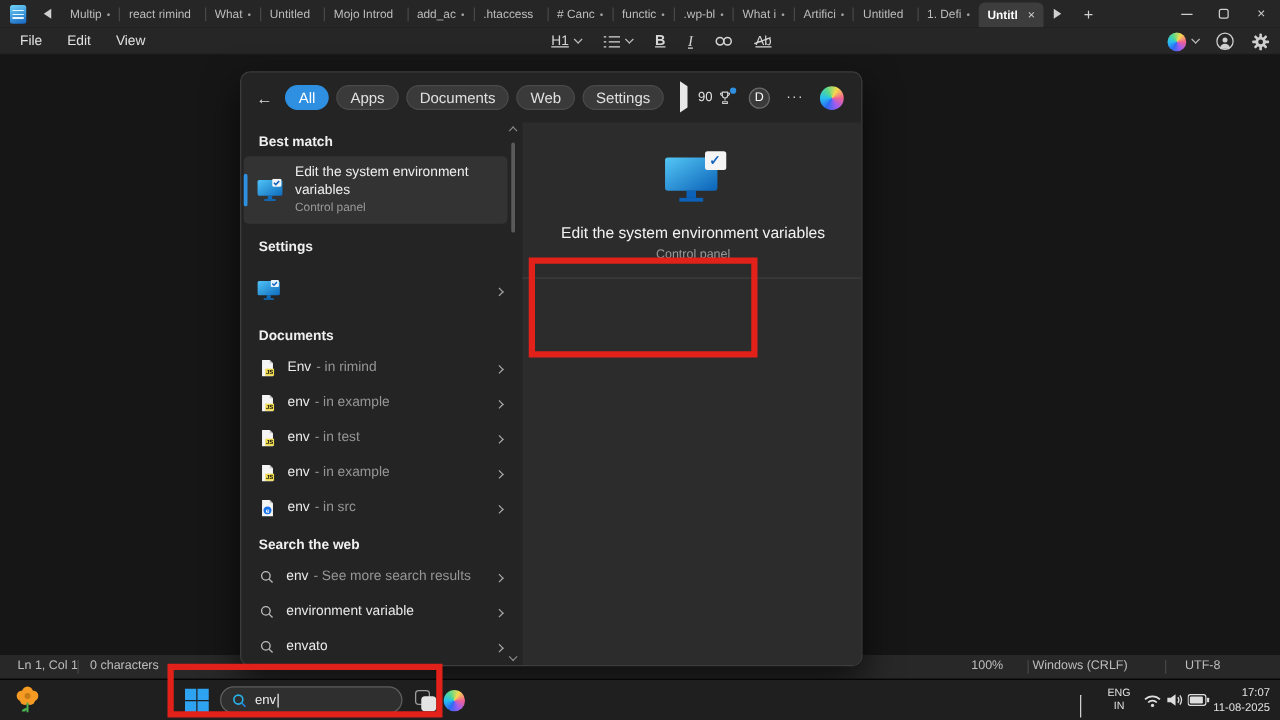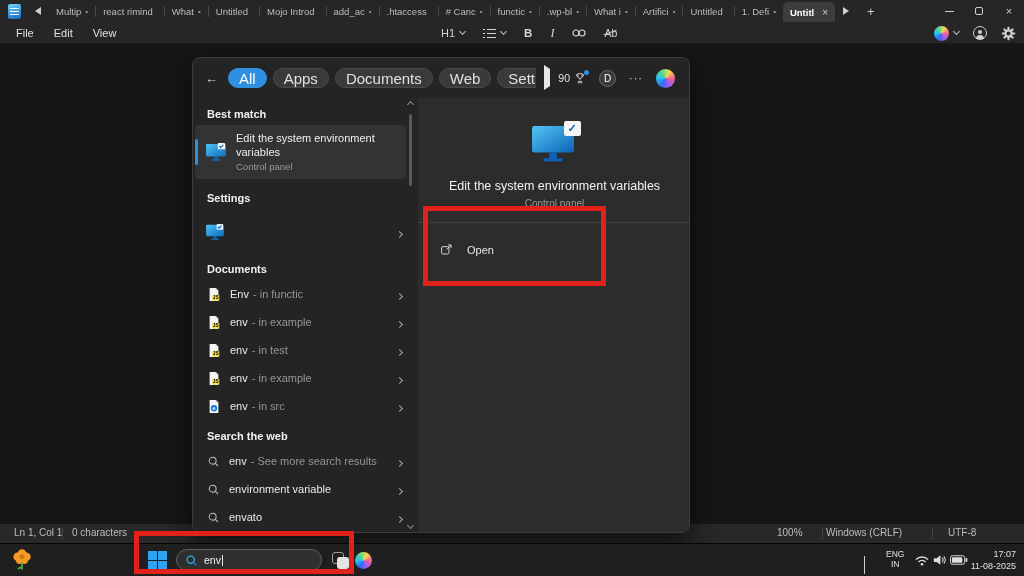--- a/index.html
+++ b/index.html
@@ -26,21 +26,21 @@
   .ic-min { width:9px; height:1px; background:#cfcfcf; display:inline-block; }
   .ic-max { width:8px; height:8px; border:1px solid #cfcfcf; border-radius:2px; display:inline-block; }
   .ic-x { font-size:11px; }
 
   
   .menubar { position:absolute; left:0; top:22px; width:1024px; height:22px; background:#262626; border-bottom:1px solid #1a1a1a; font-size:11px; }
   .menus { position:absolute; left:6px; top:0; height:22px; display:flex; align-items:center; }
   .menus > span { padding:0 10px; color:#e2e2e2; }
   .fmt { position:absolute; top:0; height:22px; display:flex; align-items:center; color:#d6d6d6; }
   .cv { display:inline-block; width:5px; height:5px; border-right:1px solid #bdbdbd; border-bottom:1px solid #bdbdbd; transform:rotate(45deg); margin-left:5px; margin-top:-3px; }
-  .fbtn { display:flex; align-items:center; margin:0 9px; }
+  .fbtn { display:flex; align-items:center; margin:0 9px;text-decoration:underline; }
   .bold { font-weight:bold; font-size:11.5px; }
   .ital { font-style:italic; font-family:"Liberation Serif",serif; font-size:12px; }
   .listico { position:relative; width:13px; height:9px; }
   .listico i { position:absolute; left:4px; right:0; height:1px; background:#d6d6d6; }
   .listico i:before { content:""; position:absolute; left:-4px; top:0; width:2px; height:1px; background:#d6d6d6; }
   .ab { position:relative; font-size:10.5px; }
   .ab:after { content:""; position:absolute; left:-1px; top:5px; width:14px; height:1px; background:#d6d6d6; transform:rotate(-20deg); }
   .rightops { position:absolute; right:8px; top:0; height:22px; display:flex; align-items:center; gap:14px; }
   .copilot { width:15px; height:15px; border-radius:50%;
      background:conic-gradient(from 210deg,#2b6af5,#27c0f0,#58d98c,#f8d94c,#f06292,#a05cf0,#2b6af5); }
@@ -54,21 +54,21 @@
   .statusbar span { position:absolute; top:3px; }
   .ssep { position:absolute; top:4px; width:1px; height:11px; background:#454545; }
 
   
   .flyout { position:absolute; left:192px; top:57px; width:498px; height:476px; background:#242424;
      border:1px solid #3c3c3c; border-radius:8px; box-shadow:0 12px 30px rgba(0,0,0,.65); overflow:hidden; }
   .filters { position:absolute; left:0; top:0; width:100%; height:40px; display:flex; align-items:center; }
   .backarrow { margin:0 10px 0 12px; font-size:13px; color:#dcdcdc; flex:none; }
   .chips { display:flex; gap:6px; overflow:hidden; width:308px; flex:none; }
   .chip { flex:none; height:20px; padding:0 10px; border-radius:11px; background:#3a3a3a; border:1px solid #4a4a4a;
-     font-size:15px; color:#e0e0e0; display:flex; align-items:center; }
+     font-size:12px; color:#e0e0e0; display:flex; align-items:center; }
   .chip.sel { background:#2f8fe0; border-color:#2f8fe0; color:#fff; }
   .morechips { margin-left:8px; flex:none; }
   .fright { margin-left:auto; display:flex; align-items:center; gap:13px; padding-right:14px; }
   .rewards { display:flex; align-items:center; gap:4px; font-size:10.5px; color:#e0e0e0; position:relative; }
   .rbadge { position:absolute; right:-3px; top:-2px; width:5px; height:5px; border-radius:50%; background:#2f8fe0; }
   .avatarD { width:17px; height:17px; border-radius:50%; border:1px solid #6a6a6a; background:#3a3a3a;
      font-size:10px; color:#fff; display:flex; align-items:center; justify-content:center; }
   .dots { font-size:11px; color:#d8d8d8; letter-spacing:1px; }
 
   .fbody { position:absolute; left:0; top:40px; right:0; bottom:0; display:flex; }
@@ -358,21 +358,21 @@
       <div class="shead" style="margin-top:8px;">Documents</div>
 
       <div class="row">
         <svg width="14" height="15" viewBox="0 0 16 17">
             <path d="M3 1h7l3 3v12H3z" fill="#f5f5f5"></path>
             <path d="M10 1l3 3h-3z" fill="#c9c9c9"></path>
             <rect x="6" y="9" width="8" height="6.5" fill="#f0db4f"></rect>
             <text x="10" y="14.2" font-size="5.5" font-weight="bold" text-anchor="middle" fill="#111" font-family="Liberation Sans, sans-serif">JS</text>
           </svg>
         <span class="rname">Env</span>
-        <span class="rctx">- in functic</span>
+        <span class="rctx">- in rimind</span>
         <span class="rchev"><i class="chevr"></i></span>
       </div>
       <div class="row">
         <svg width="14" height="15" viewBox="0 0 16 17">
             <path d="M3 1h7l3 3v12H3z" fill="#f5f5f5"></path>
             <path d="M10 1l3 3h-3z" fill="#c9c9c9"></path>
             <rect x="6" y="9" width="8" height="6.5" fill="#f0db4f"></rect>
             <text x="10" y="14.2" font-size="5.5" font-weight="bold" text-anchor="middle" fill="#111" font-family="Liberation Sans, sans-serif">JS</text>
           </svg>
         <span class="rname">env</span>
@@ -459,27 +459,20 @@
             </defs>
           <rect x="1" y="1" width="22" height="14" rx="1.2" fill="url(#mg2)"></rect>
             <rect x="10" y="15" width="4" height="3" fill="#0b62b8"></rect>
             <rect x="7" y="18" width="10" height="1.6" fill="#0b62b8"></rect>
         </svg>
         <span class="badgechk">✓</span>
       </div>
       <div class="dtitle">Edit the system environment variables</div>
       <div class="dsub">Control panel</div>
       <div class="ddiv"></div>
-      <div class="openrow">
-        <svg width="13" height="13" viewBox="0 0 16 16">
-            <rect x="2" y="4.5" width="9" height="9" rx="1.5" fill="none" stroke="#d8d8d8" stroke-width="1.2"></rect>
-            <path d="M8 8l5.3-5.3M9.8 2.4h3.8v3.8" stroke="#d8d8d8" stroke-width="1.2" fill="none"></path>
-          </svg>
-        <span class="openlabel">Open</span>
-      </div>
     </div>
   </div>
 </div>
 
 <div class="taskbar">
   <span class="tbabs" style="left:11px; top:3px;">
     <svg class="flower" viewBox="0 0 20 24">
         <g fill="#f59a23">
           <circle cx="10" cy="6" r="4"></circle>
           <circle cx="6" cy="9" r="4"></circle>

